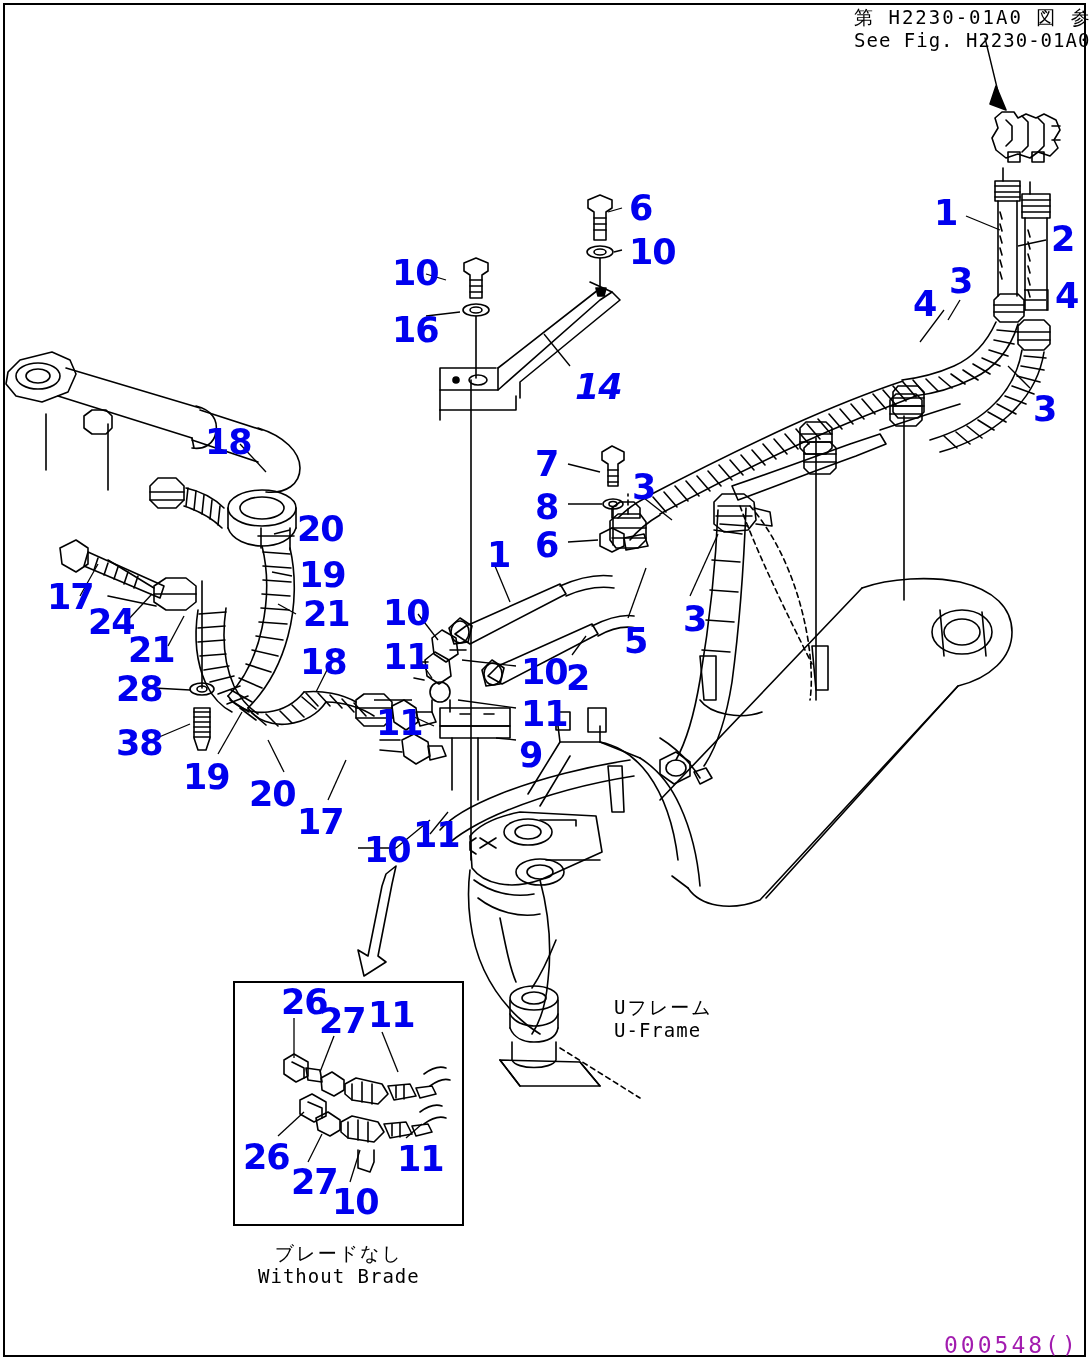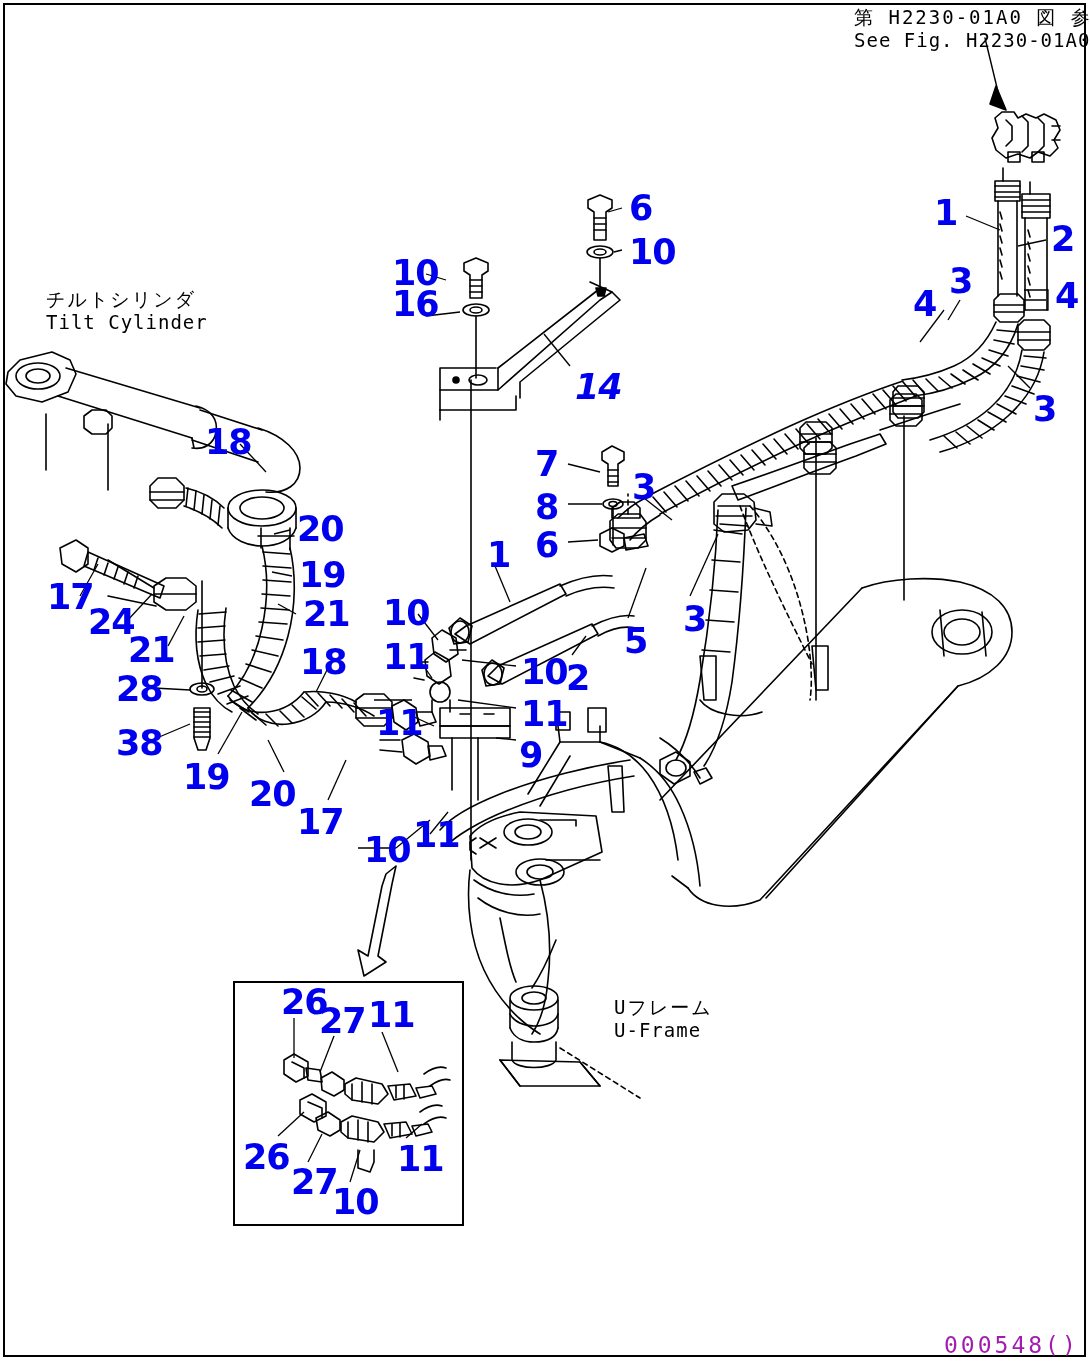--- a/index.html
+++ b/index.html
@@ -510,34 +510,34 @@
       <line x1="382" y1="1032" x2="398" y2="1072"></line>
       <line x1="278" y1="1136" x2="304" y2="1112"></line>
       <line x1="308" y1="1162" x2="322" y2="1134"></line>
       <line x1="350" y1="1182" x2="360" y2="1150"></line>
       <line x1="406" y1="1138" x2="422" y2="1124"></line>
     </g>
   </svg>
 
   <div class="txtblk" style="left:854px; top:6px;"><span class="jp">第 H2230-01A0 図 参照</span><br><span>See Fig. H2230-01A0</span></div>
 
-  <div class="txtblk" style="left:46px; top:288px;"><span class="jp">チルトシリンダ</span><br><span>Tilt Cylinder</span></div>
 
   <div class="txtblk" style="left:614px; top:996px;"><span class="jp">Uフレーム</span><br><span>U-Frame</span></div>
 
   <div class="detailbox" style="left:233px; top:981px; width:231px; height:245px;"></div>
 
+  <div class="txtblk" style="left:258px; top:1242px; text-align:center;"><span class="jp">ブレードなし</span><br><span>Without Brade</span></div>
 
   <div class="dwgno" style="left:944px; top:1332px;">000548()</div>
 
   <div id="callout-host">
       <div class="cal" style="left: 629px; top: 191px;">6</div>
       <div class="cal" style="left: 629px; top: 235px;">10</div>
       <div class="cal" style="left: 392px; top: 256px;">10</div>
-      <div class="cal" style="left: 392px; top: 287px;">16</div>
+      <div class="cal" style="left: 392px; top: 313px;">16</div>
       <div class="cal" style="left: 575px; top: 370px; font-style: italic;">14</div>
       <div class="cal" style="left: 934px; top: 196px;">1</div>
       <div class="cal" style="left: 1051px; top: 222px;">2</div>
       <div class="cal" style="left: 949px; top: 264px;">3</div>
       <div class="cal" style="left: 913px; top: 287px;">4</div>
       <div class="cal" style="left: 1055px; top: 279px;">4</div>
       <div class="cal" style="left: 1033px; top: 392px;">3</div>
       <div class="cal" style="left: 205px; top: 425px;">18</div>
       <div class="cal" style="left: 297px; top: 512px;">20</div>
       <div class="cal" style="left: 299px; top: 558px;">19</div>

